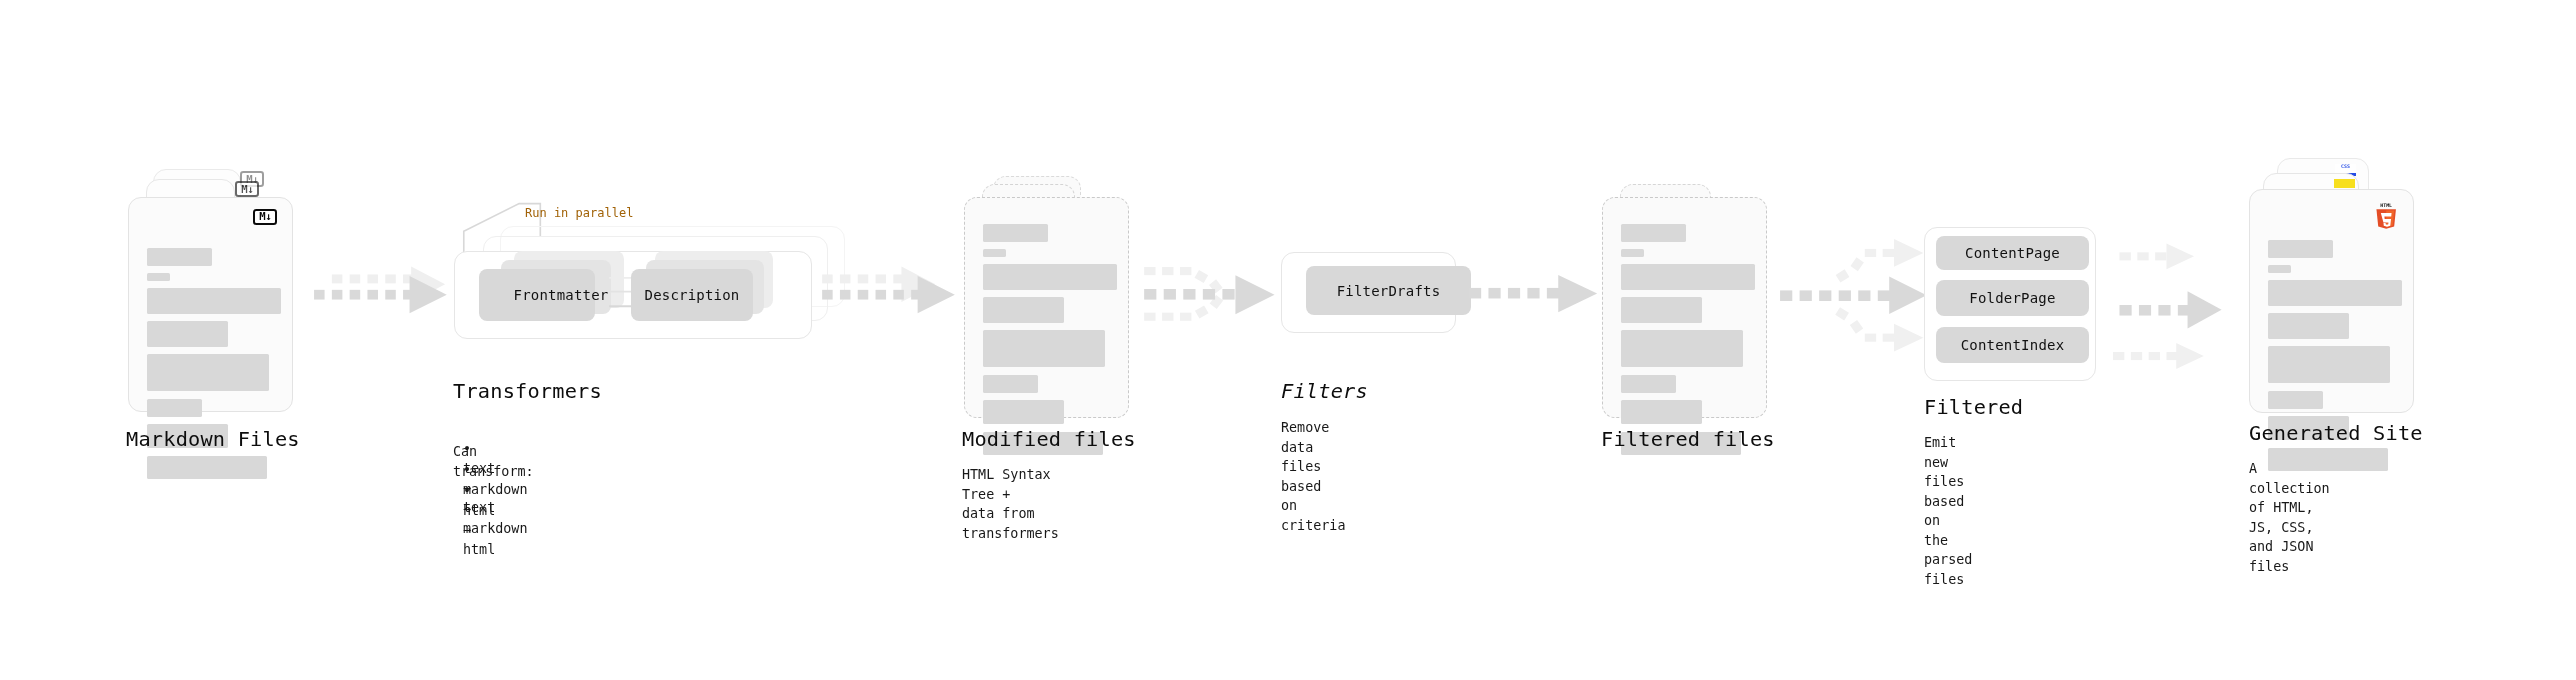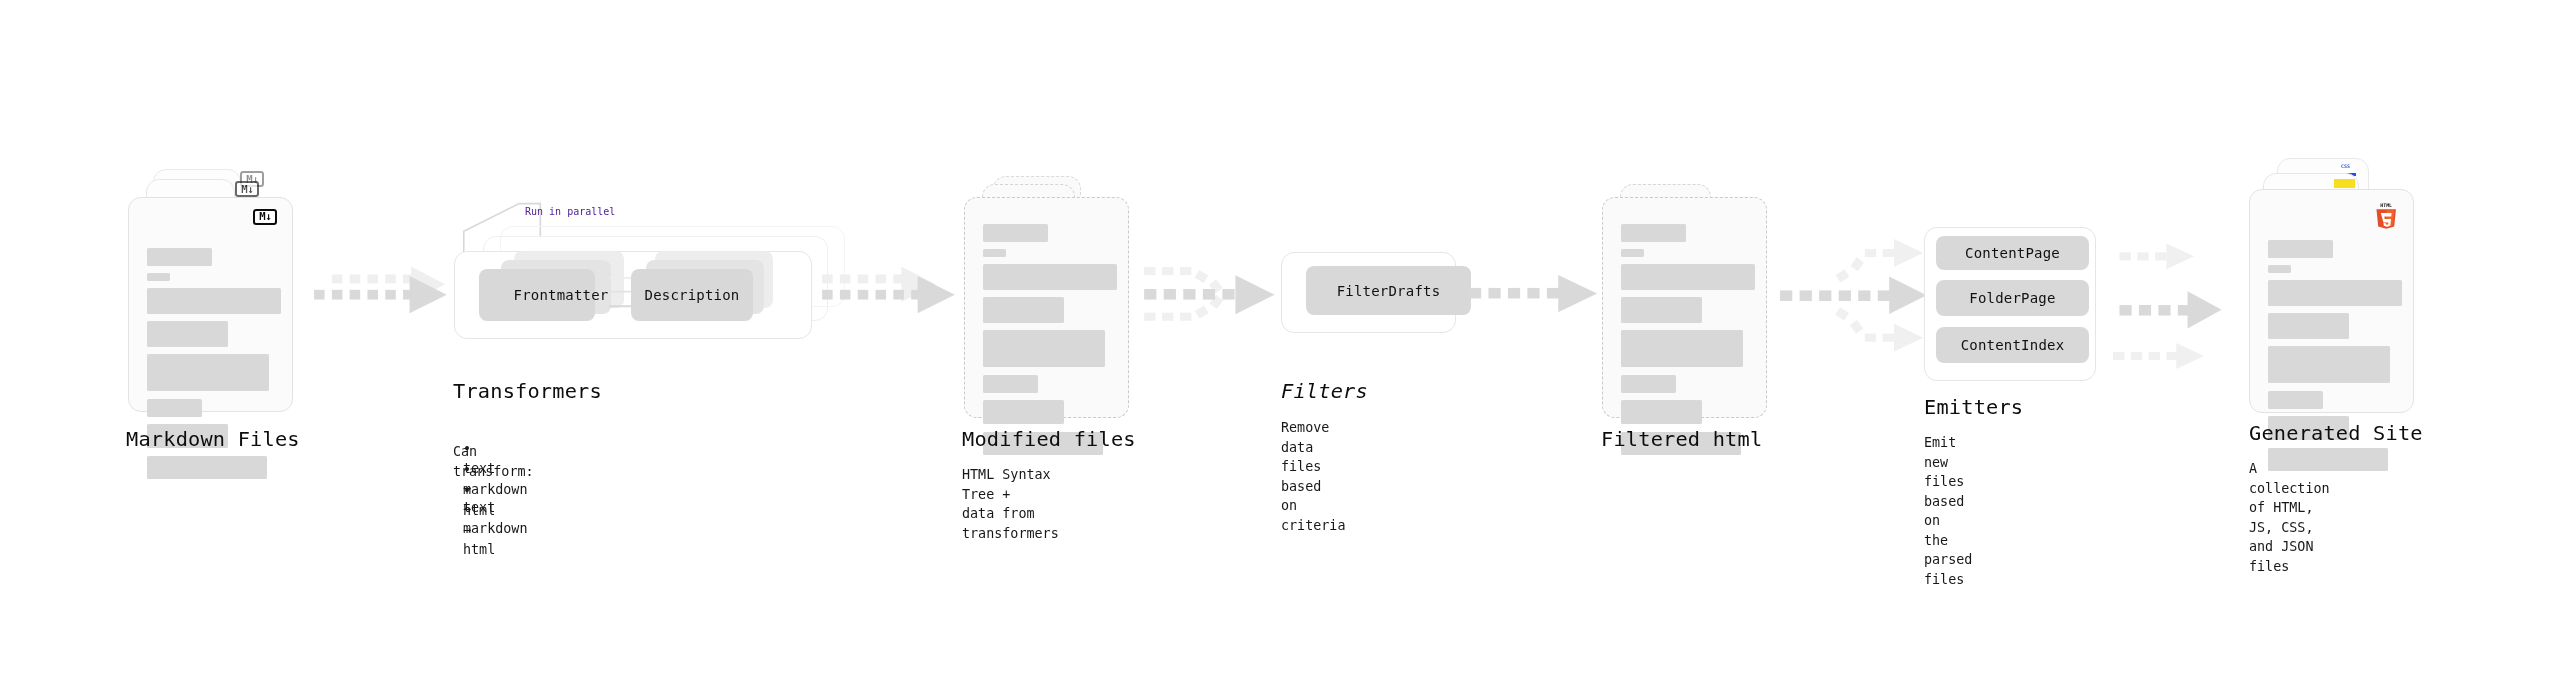--- a/index.html
+++ b/index.html
@@ -86,22 +86,22 @@
     justify-content:center;
     white-space:nowrap;
     letter-spacing:0.2px;
   }
   .pill.g1{background:#e4e4e4;color:transparent;}
   .pill.g2{background:#ededed;color:transparent;}
 
   
   .parallel-label{
     position:absolute;
-    font-size:10px;
-    color:#4c1d95;
+    font-size:12px;
+    color:#a16207;
     white-space:nowrap;
   }
 
   
   .md-badge{
     position:absolute;
     box-sizing:border-box;
     width:24.4px;height:16.3px;
     border:2px solid #0b0b0b;
     border-radius:3.3px;
@@ -314,21 +314,21 @@
         <div class="bar" style="width:23px;height:7.3px;"></div>
         <div class="bar" style="width:134px;height:26px;"></div>
         <div class="bar" style="width:81px;height:26px;"></div>
         <div class="bar" style="width:122px;height:37px;"></div>
         <div class="bar" style="width:55px;height:18px;"></div>
         <div class="bar" style="width:81px;height:24.4px;"></div>
         <div class="bar" style="width:120px;height:23px;"></div>
       </div>
     </div>
 
-    <div class="stage-title" style="left:1601px;top:427px;">Filtered html</div>
+    <div class="stage-title" style="left:1601px;top:427px;">Filtered files</div>
   </div>
 
   <svg class="abs" width="163" height="114" style="left:1780px;top:244px;" viewBox="0 0 200 140">
     <g fill="#f0f0f0">
       <rect x="70" y="34" width="13" height="11" transform="rotate(-32 76 39)"></rect>
       <rect x="88" y="20" width="13" height="11" transform="rotate(-55 94 25)"></rect>
       <rect x="104" y="6" width="14" height="10"></rect>
         <rect x="126" y="6" width="14" height="10"></rect>
       <polygon points="140,-6 176,11 140,28"></polygon>
 
@@ -348,21 +348,21 @@
       <polygon points="134,40 180,63 134,86"></polygon>
     </g>
   </svg>
 
   <div class="abs" style="left:0;top:0;">
     <div class="box" style="left:1924px;top:227px;width:172px;height:154px;"></div>
     <div class="pill" style="left:1936px;top:236px;width:153px;height:34px;">ContentPage</div>
     <div class="pill" style="left:1936px;top:280px;width:153px;height:36px;">FolderPage</div>
     <div class="pill" style="left:1936px;top:327px;width:153px;height:36px;">ContentIndex</div>
 
-    <div class="stage-title" style="left:1924px;top:395px;">Emitters</div>
+    <div class="stage-title" style="left:1924px;top:395px;">Filtered</div>
     <div class="stage-desc" style="left:1924px;top:433px;">Emit new files based on
 the parsed files</div>
   </div>
 
   <svg class="abs" width="154" height="146" style="left:2113px;top:232px;" viewBox="0 0 190 180">
     <g fill="#f0f0f0">
       <rect x="8" y="25" width="14" height="10"></rect>
         <rect x="30" y="25" width="14" height="10"></rect>
       <rect x="52" y="25" width="14" height="10"></rect>
       <polygon points="66,14 100,30 66,46"></polygon>

